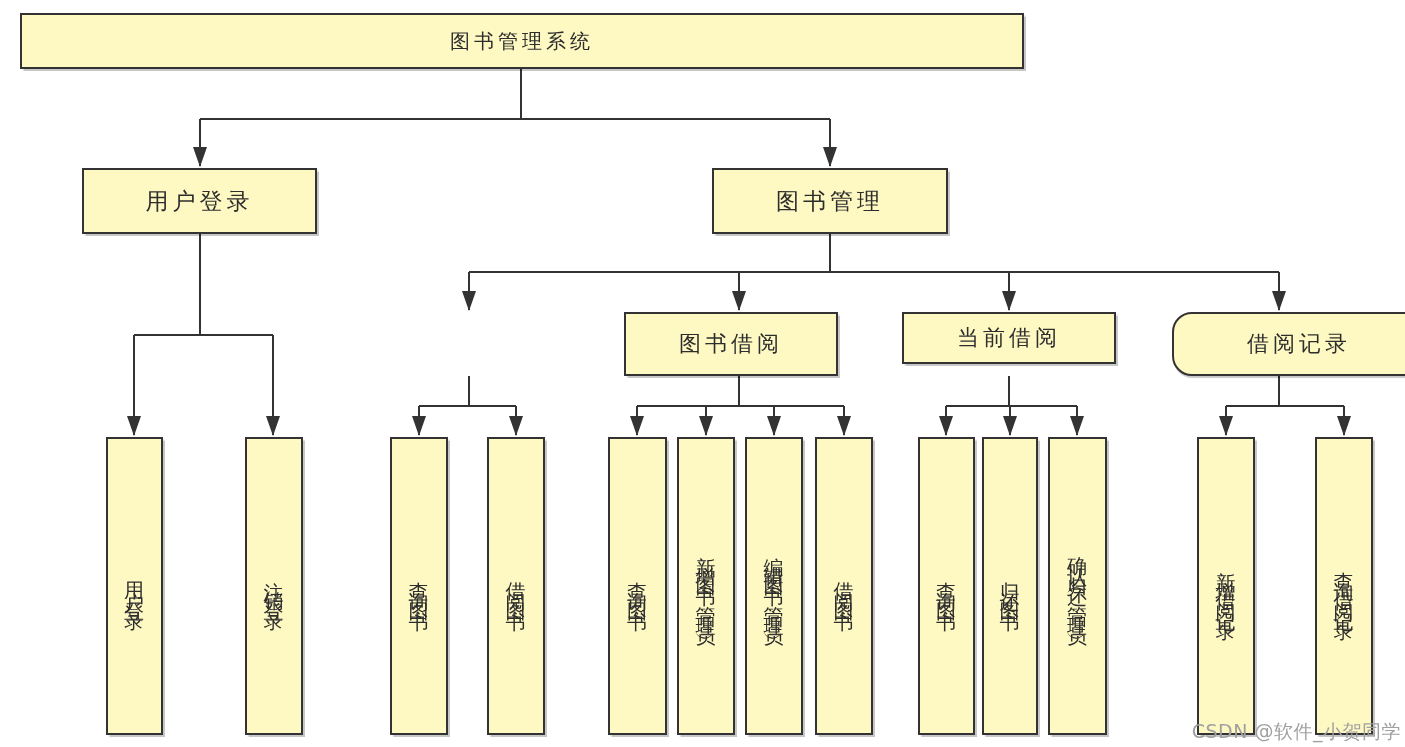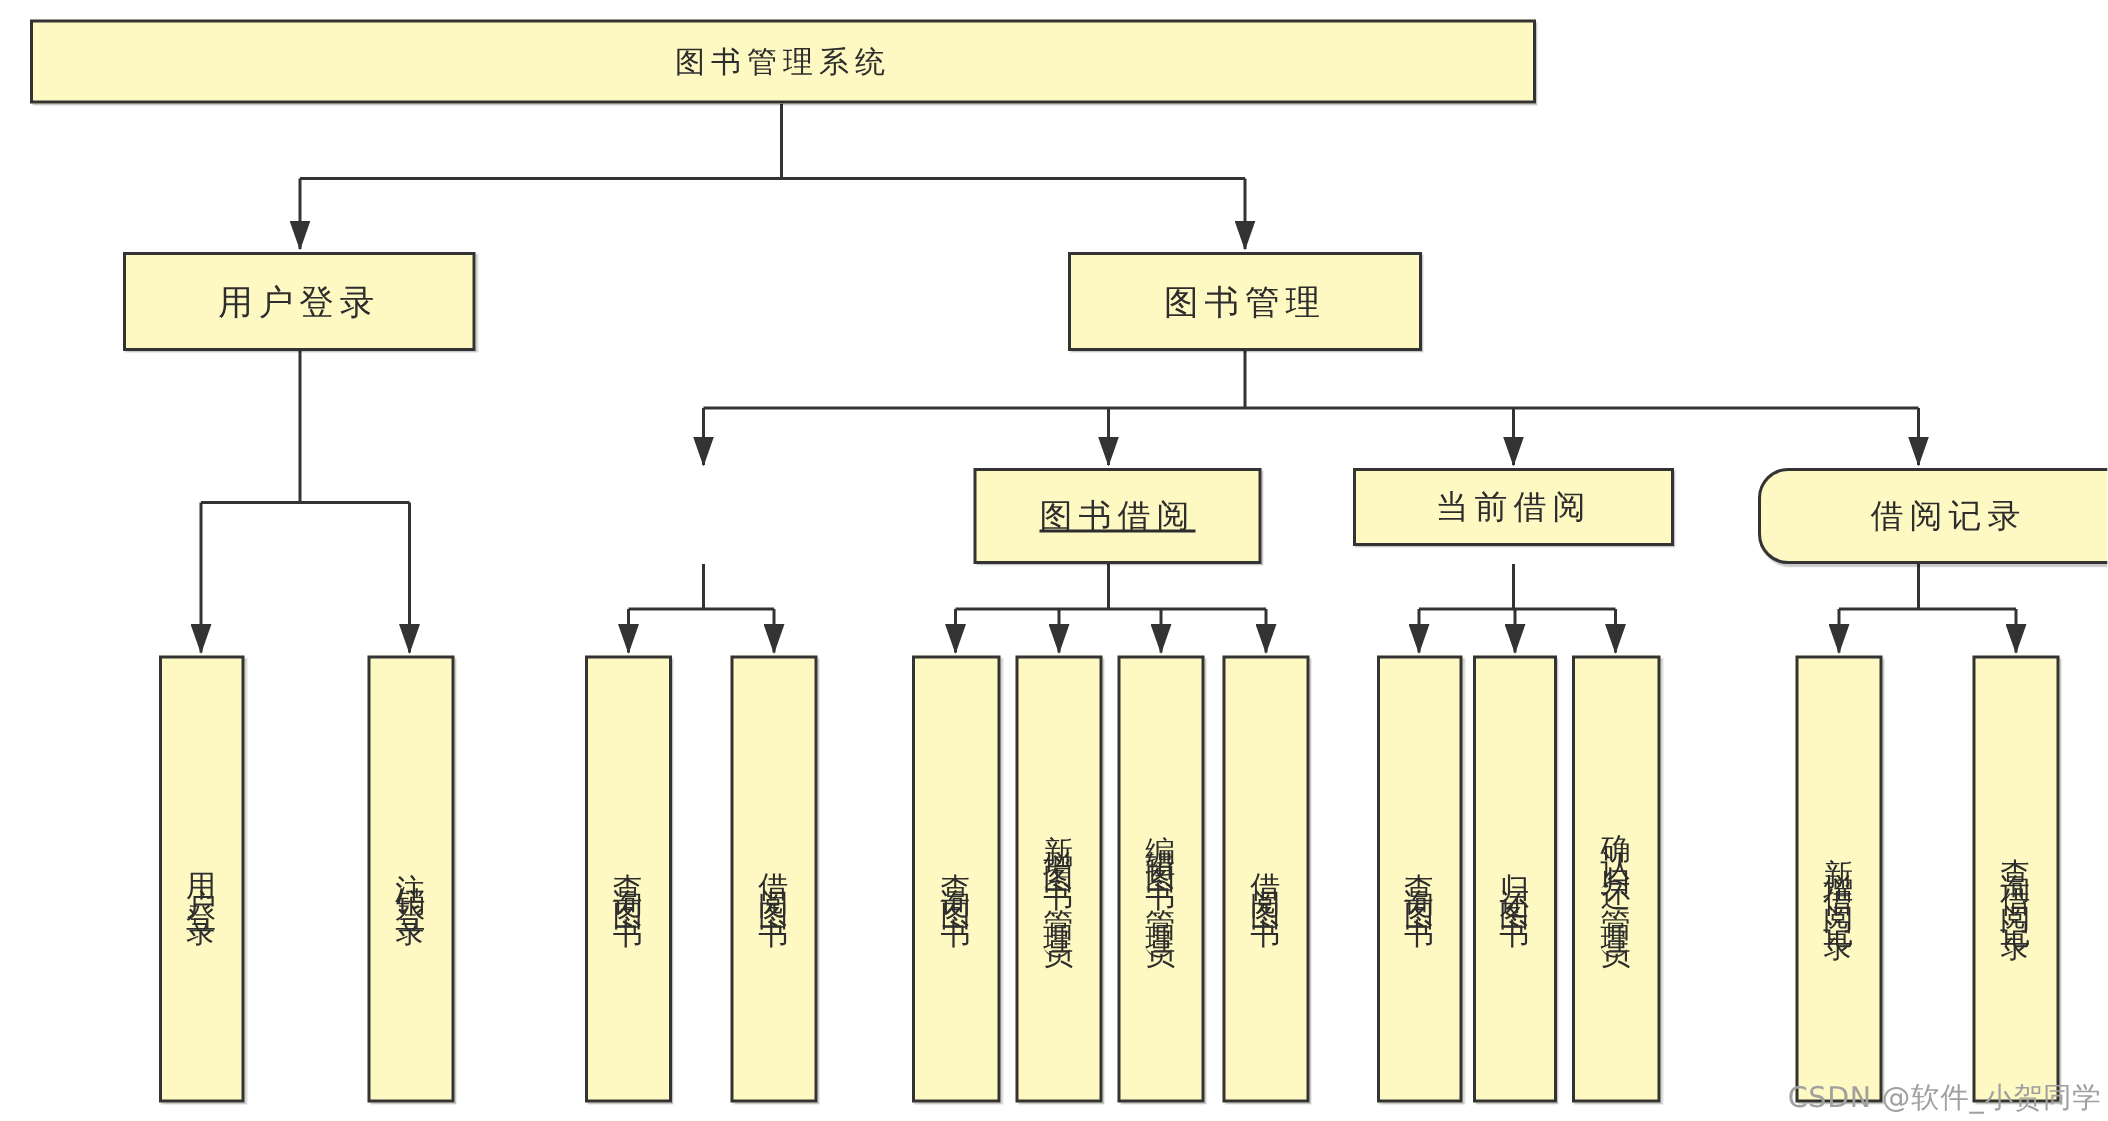--- a/index.html
+++ b/index.html
@@ -88,21 +88,21 @@
       <line x1="1226" y1="406" x2="1226" y2="435" marker-end="url(#arw)"></line>
       <line x1="1344" y1="406" x2="1344" y2="435" marker-end="url(#arw)"></line>
     </g>
   </svg>
 
   <div class="node h title" style="left:20px; top:13px; width:1004px; height:56px;">图书管理系统</div>
 
   <div class="node h lvl2" style="left:82px; top:168px; width:235px; height:66px;">用户登录</div>
   <div class="node h lvl2" style="left:712px; top:168px; width:236px; height:66px;">图书管理</div>
 
-  <div class="node h" style="left:649px; top:312px; width:192px; height:64px;text-decoration:underline;">图书借阅</div>
+  <div class="node h" style="left:624px; top:312px; width:214px; height:64px;">图书借阅</div>
   <div class="node h" style="left:902px; top:312px; width:214px; height:52px;">当前借阅</div>
   <div class="node h" style="left:1172px; top:312px; width:254px; height:64px;border-radius:20px;">借阅记录</div>
 
   <div class="node v" style="left:106px; top:437px; width:57px; height:298px;">
     <span>用户登录</span>
   </div>
   <div class="node v" style="left:245px; top:437px; width:58px; height:298px;">
     <span>注销登录</span>
   </div>
 

